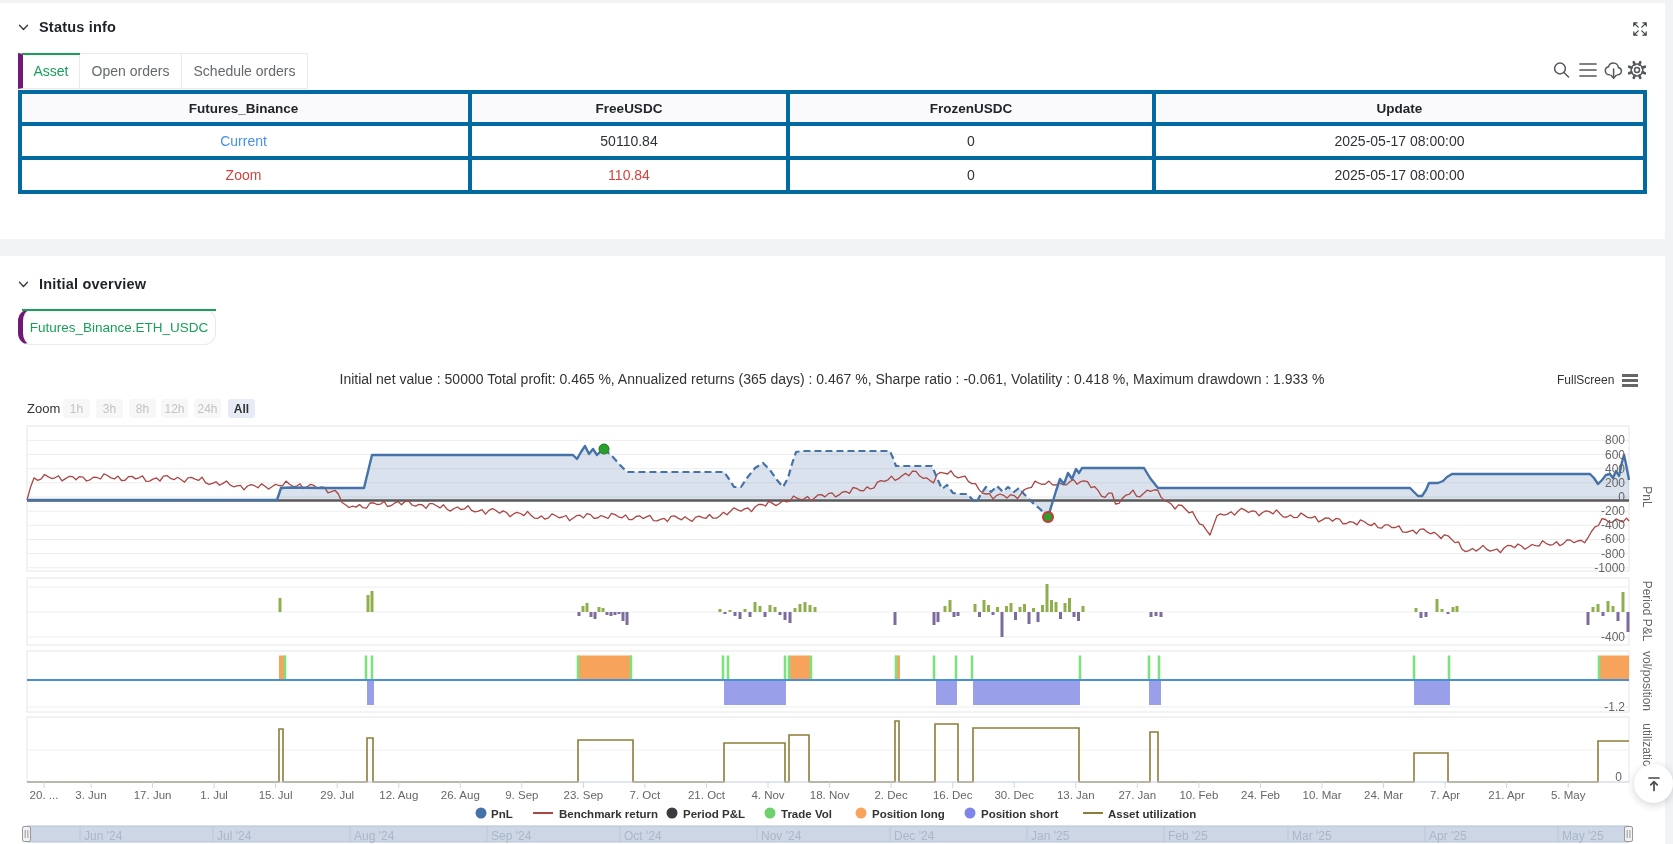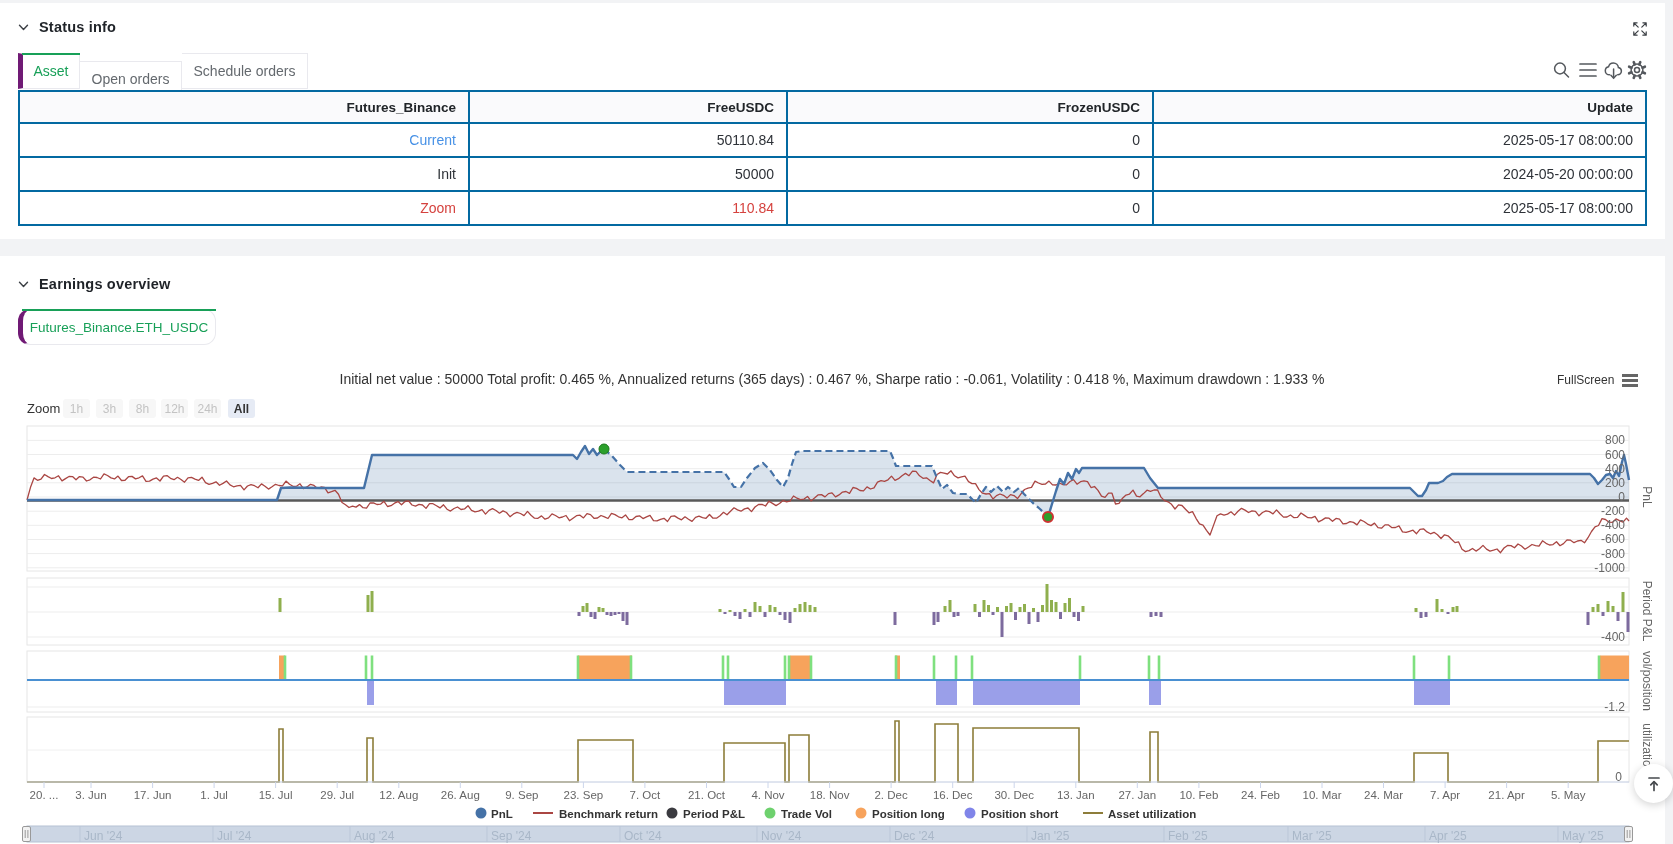--- a/index.html
+++ b/index.html
@@ -8,21 +8,21 @@
 .sechead { position:absolute; left:17px; display:flex; align-items:center; gap:9px; }
 .sechead .t { font-size:14.5px; font-weight:bold; color:#1f2328; letter-spacing:.2px; }
 .expand { position:absolute; left:1632px; top:18px; }
 .hicons { position:absolute; left:1549px; top:53px; }
 .tabs { position:absolute; left:18px; top:50px; display:flex; }
 .tab { height:36px; border:1px solid #e9e9ee; border-left:none; display:flex; align-items:center; justify-content:center; font-size:14px; color:#64696e; background:#fff; position:relative; }
 .tab:first-child { border-left:5px solid #701a75; }
 .tab.act { color:#18a058; }
 .tab.act::before { content:""; position:absolute; left:-1px; right:-1px; top:-1px; height:2px; background:#18a058; }
 table.st { position:absolute; left:18px; top:87px; width:1629px; border-collapse:collapse; font-size:14px; color:#2e3238; }
-table.st th, table.st td { border:2px solid #0369a1; padding:0 12px; text-align:right; font-weight:normal; height:34px; }
+table.st th, table.st td { border:4px solid #0369a1; padding:0 12px; text-align:center; font-weight:normal; height:34px; }
 table.st th:first-child, table.st td:first-child { padding-left:9px; }
 table.st th { background:#fafafc; font-weight:bold; color:#212529; height:32px; font-size:13.5px; }
 td.blue { color:#4791e6; } .red { color:#d5423e; }
 .chart { position:absolute; left:0; top:0; z-index:2; }
 .backtop { position:absolute; z-index:5; left:1634px; top:764px; width:39px; height:39px; border-radius:50%; background:#fff; box-shadow:0 2px 8px rgba(0,0,0,0.18); display:flex; align-items:center; justify-content:center; }
 </style></head>
 <body>
 <div class="page">
   <div class="card1">
     <div class="sechead" style="top:16px;">
@@ -59,58 +59,52 @@
           <line x1="85.7" y1="19.5" x2="84.7" y2="21.9" stroke-width="2.6"></line>
           <line x1="82.5" y1="16.3" x2="80.1" y2="17.3" stroke-width="2.6"></line>
           <line x1="82.5" y1="11.7" x2="80.1" y2="10.7" stroke-width="2.6"></line>
           <line x1="85.7" y1="8.5" x2="84.7" y2="6.1" stroke-width="2.6"></line>
           <line x1="90.3" y1="8.5" x2="91.3" y2="6.1" stroke-width="2.6"></line>
           <line x1="93.5" y1="11.7" x2="95.9" y2="10.7" stroke-width="2.6"></line>
  </g>
 </svg>
     <div class="tabs">
       <div class="tab act" style="width:62px;">Asset</div>
-      <div class="tab" style="width:102px;margin-top:8px;">Open orders</div>
+      <div class="tab" style="width:102px;">Open orders</div>
       <div class="tab" style="width:126px;">Schedule orders</div>
     </div>
     <table class="st">
       <tbody>
           <tr>
             <th style="width:450px;">Futures_Binance</th>
             <th style="width:318px;">FreeUSDC</th>
             <th style="width:366px;">FrozenUSDC</th>
             <th>Update</th>
           </tr>
       <tr>
             <td class="blue">Current</td>
             <td>50110.84</td>
             <td>0</td>
             <td>2025-05-17 08:00:00</td>
           </tr>
       <tr>
-            <td>Init</td>
-            <td>50000</td>
-            <td>0</td>
-            <td>2024-05-20 00:00:00</td>
-          </tr>
-      <tr>
             <td class="red">Zoom</td>
             <td class="red">110.84</td>
             <td>0</td>
             <td>2025-05-17 08:00:00</td>
           </tr>
     </tbody>
       </table>
   </div>
   <div class="card2">
     <div class="sechead" style="top:20px;">
         <svg class="c2" width="13" height="13" viewBox="0 0 13 13">
           <path d="M2.5,4.2 L6.5,8.4 L10.5,4.2" stroke="#3b3f44" stroke-width="1.4" fill="none" stroke-linecap="round" stroke-linejoin="round"></path>
         </svg>
-        <span class="t">Earnings overview</span>
+        <span class="t">Initial overview</span>
       </div>
     <div class="tabs" style="top:53px;">
       <div class="tab act" style="width:198px; font-size:13.5px;border-radius:12px;">Futures_Binance.ETH_USDC</div>
     </div>
   </div>
   <svg class="chart" width="1673" height="844" viewBox="0 0 1673 844" font-family="Liberation Sans, sans-serif">
 <rect x="27" y="426" width="1602" height="145" fill="none" stroke="#e6e6e6" stroke-width="1"></rect>
 <rect x="27" y="578" width="1602" height="67" fill="none" stroke="#e6e6e6" stroke-width="1"></rect>
 <rect x="27" y="651" width="1602" height="61" fill="none" stroke="#e6e6e6" stroke-width="1"></rect>
 <rect x="27" y="717" width="1602" height="65" fill="none" stroke="#e6e6e6" stroke-width="1"></rect>

